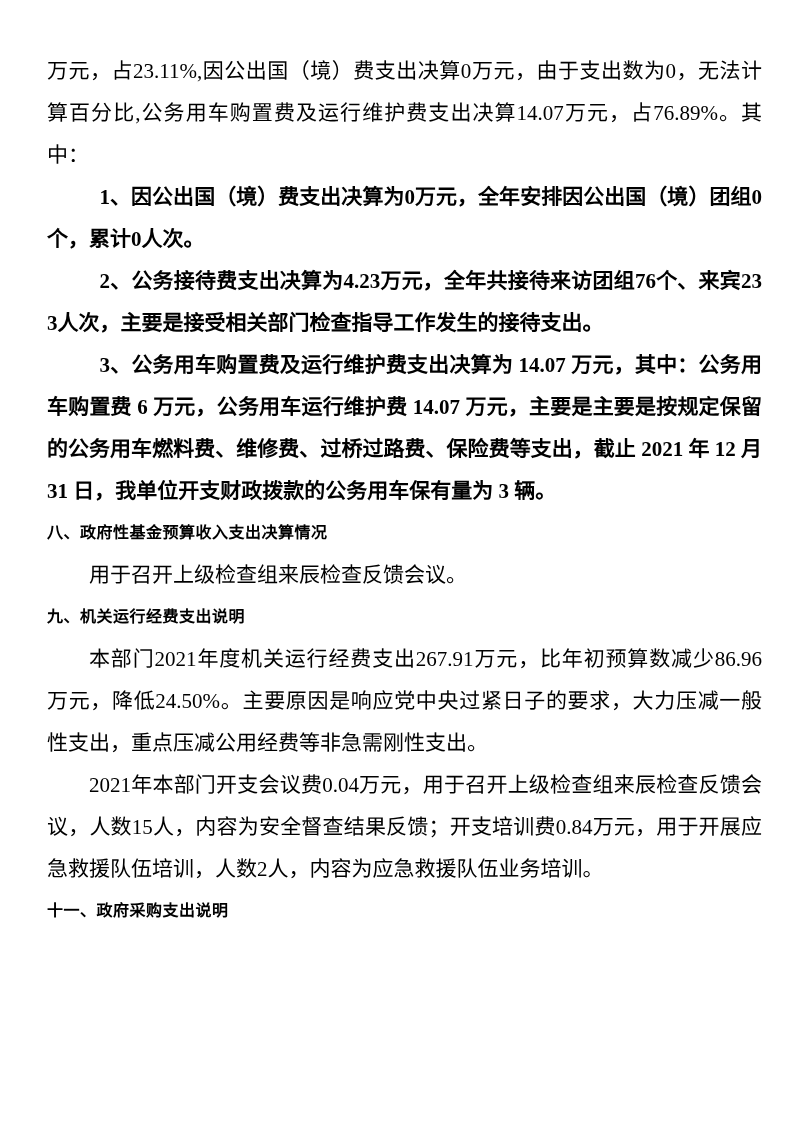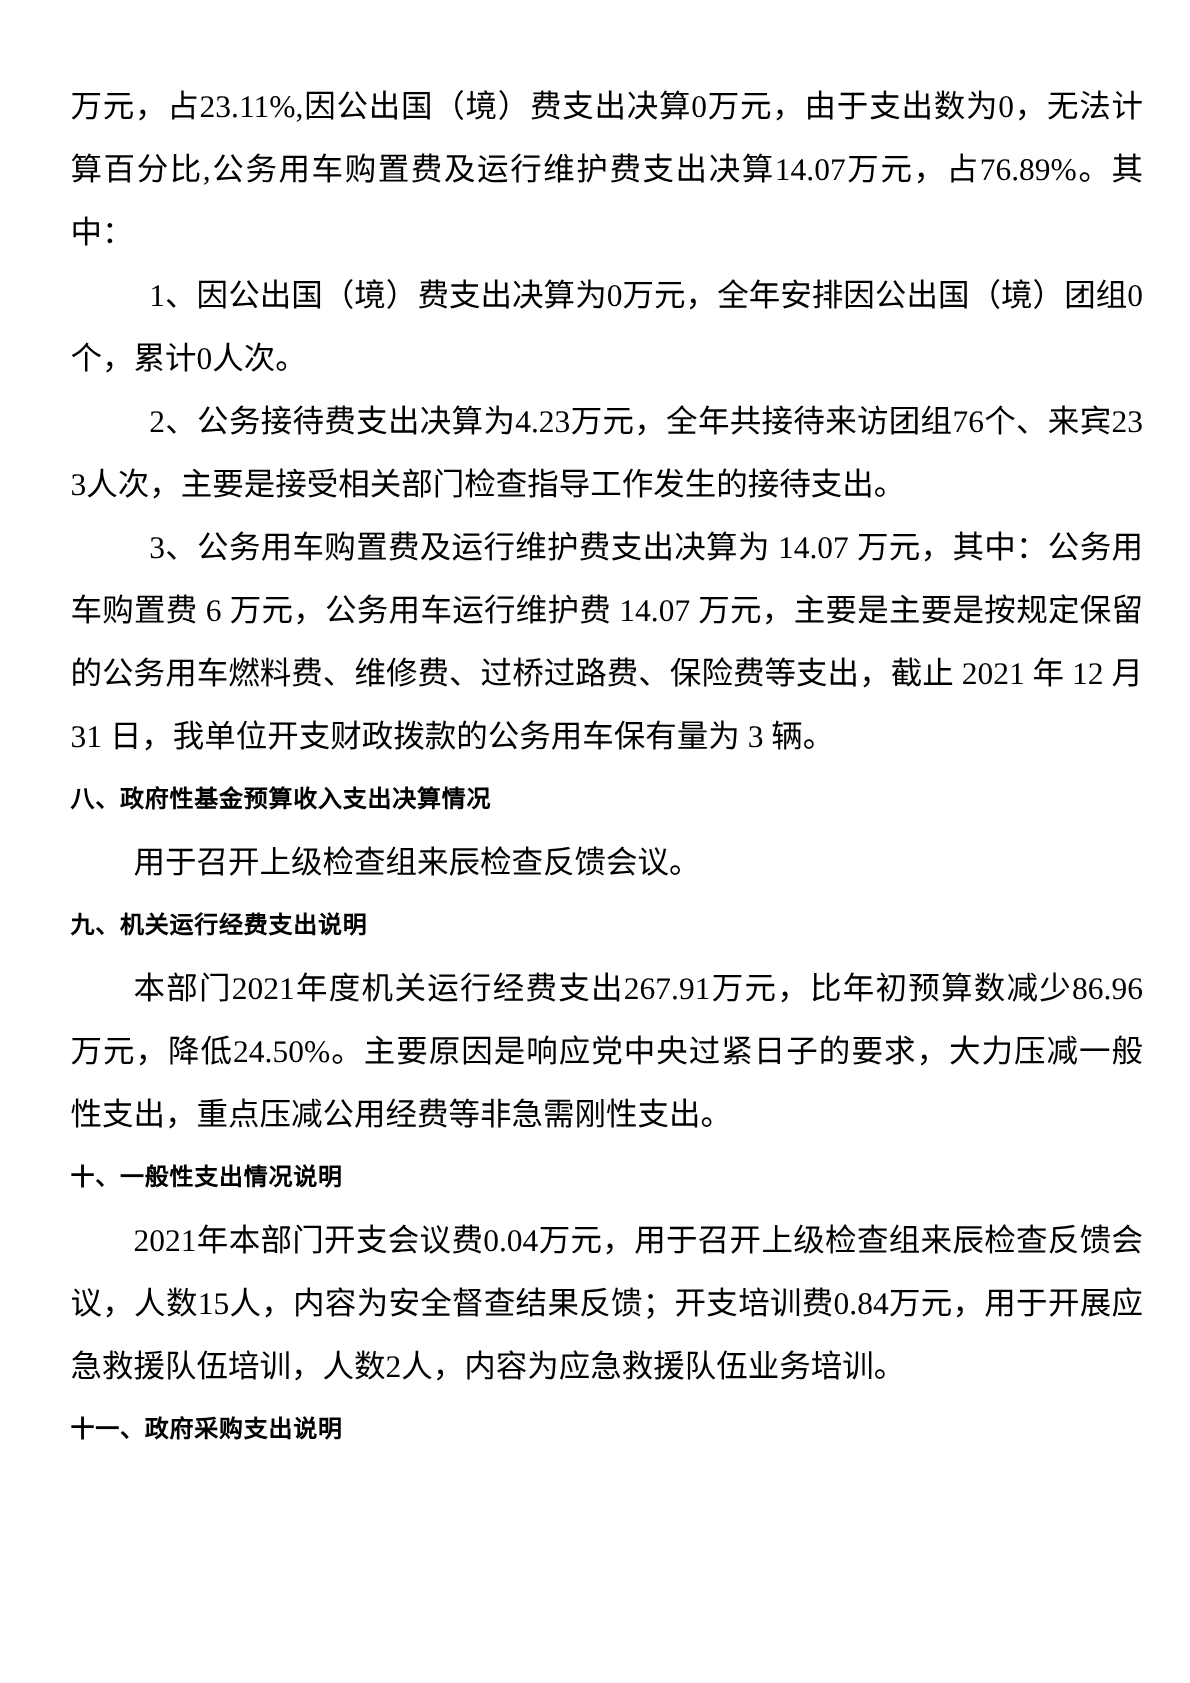--- a/index.html
+++ b/index.html
@@ -19,21 +19,21 @@
   }
   .para {
     font-family: "Liberation Serif", "DejaVu Serif", serif;
     font-size: 21px;
     line-height: 42px;
     text-align: justify;
     margin: 0;
     word-break: break-all;
   }
   .indent-body { text-indent: 2em; }
-  .indent-list { text-indent: 2.5em; }
+  .indent-list { text-indent: 2.5em; font-weight: bold; }
   .no-indent   { text-indent: 0; }
   .heading {
     font-family: "DejaVu Sans", "Liberation Sans", sans-serif;
     font-weight: bold;
     font-size: 16px;
     line-height: 42px;
     margin: 0;
     text-align: left;
     text-indent: 0;
     letter-spacing: 0.5px;
@@ -52,19 +52,18 @@
   <p class="para indent-list">3、公务用车购置费及运行维护费支出决算为 14.07 万元，其中：公务用车购置费 6 万元，公务用车运行维护费 14.07 万元，主要是主要是按规定保留的公务用车燃料费、维修费、过桥过路费、保险费等支出，截止 2021 年 12 月 31 日，我单位开支财政拨款的公务用车保有量为 3 辆。</p>
 
   <h2 class="para heading">八、政府性基金预算收入支出决算情况</h2>
 
   <p class="para indent-body">用于召开上级检查组来辰检查反馈会议。</p>
 
   <h2 class="para heading">九、机关运行经费支出说明</h2>
 
   <p class="para indent-body">本部门2021年度机关运行经费支出267.91万元，比年初预算数减少86.96 万元，降低24.50%。主要原因是响应党中央过紧日子的要求，大力压减一般性支出，重点压减公用经费等非急需刚性支出。</p>
 
-  <h2 class="para heading">十、一般性支出情况说明</h2>
 
   <p class="para indent-body">2021年本部门开支会议费0.04万元，用于召开上级检查组来辰检查反馈会议，人数15人，内容为安全督查结果反馈；开支培训费0.84万元，用于开展应急救援队伍培训，人数2人，内容为应急救援队伍业务培训。</p>
 
   <h2 class="para heading">十一、政府采购支出说明</h2>
 
 </div>
 
 </body></html>

